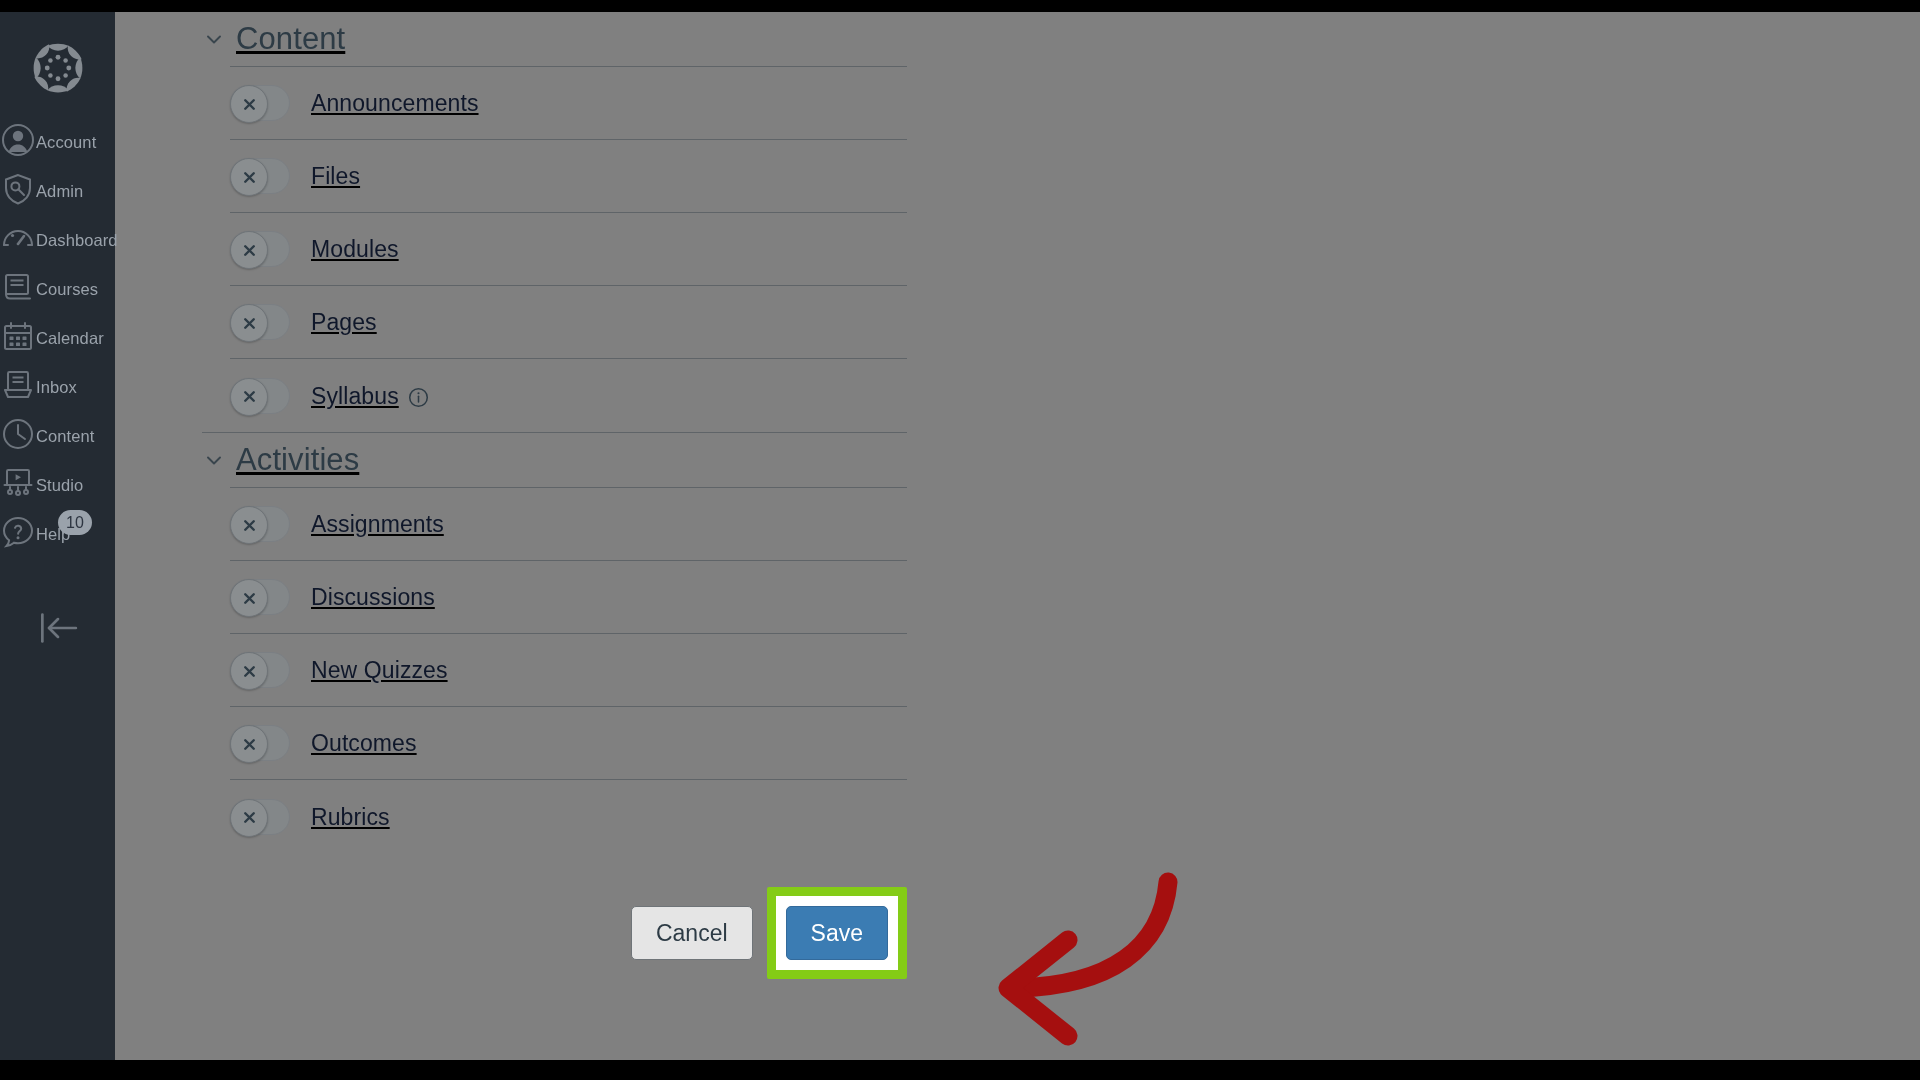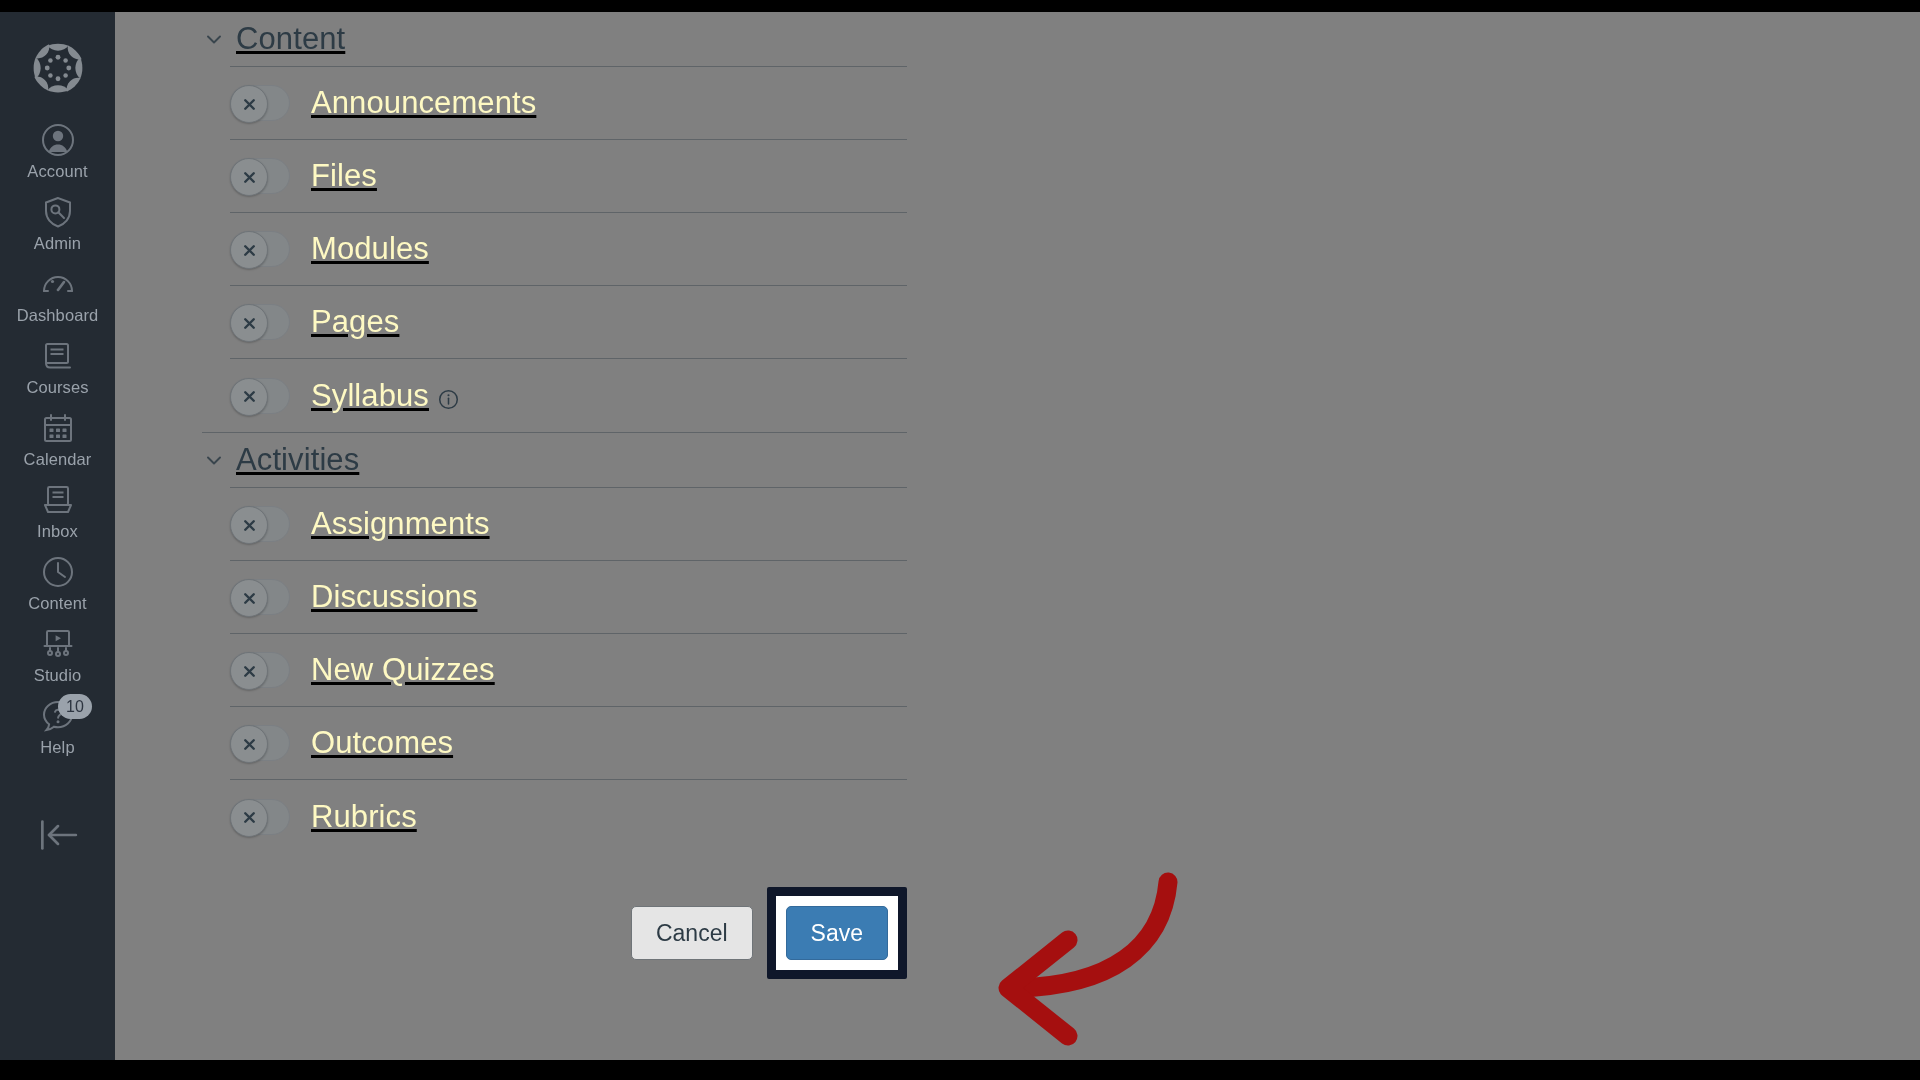--- a/index.html
+++ b/index.html
@@ -47,21 +47,20 @@
   .nav-logo {
     width: 60px;
     height: 60px;
     margin-bottom: 24px;
     opacity: .72;
   }
 
   .nav-item {
     width: 115px;
     display: flex;
-    flex-direction: column;
     align-items: center;
     margin-bottom: 13px;
     text-decoration: none;
     position: relative;
   }
   .nav-item .nav-icon {
     width: 36px;
     height: 36px;
     display: block;
     opacity: .62;
@@ -184,23 +183,23 @@
     background: #8a8e90;
     display: flex;
     align-items: center;
     justify-content: center;
     box-shadow: 0 1px 2px rgba(0,0,0,.22);
   }
   .toggle .knob svg { display: block; }
 
   .toggle-label {
     margin-left: 21px;
-    font-size: 31px;
+    font-size: 23px;
     line-height: 30px;
-    color: #fef9c3;
+    color: #0f172a;
     letter-spacing: .1px;
     display: flex;
     align-items: center;
     gap: 9px;
   }
   .info-icon {
     width: 21px;
     height: 21px;
     display: inline-block;
     flex: 0 0 auto;
@@ -234,21 +233,21 @@
     background: #3b7cb3;
     border: 1px solid #336a9b;
     color: #ffffff;
   }
 
   
   .annot-box {
     position: relative;
     padding: 10px;
     background: #ffffff;
-    border: 9px solid #0f172a;
+    border: 9px solid #84cc16;
     border-radius: 2px;
     line-height: 0;
   }
 
   
   #annot-arrow {
     position: absolute;
     left: 920px;
     top: 858px;
     width: 260px;

